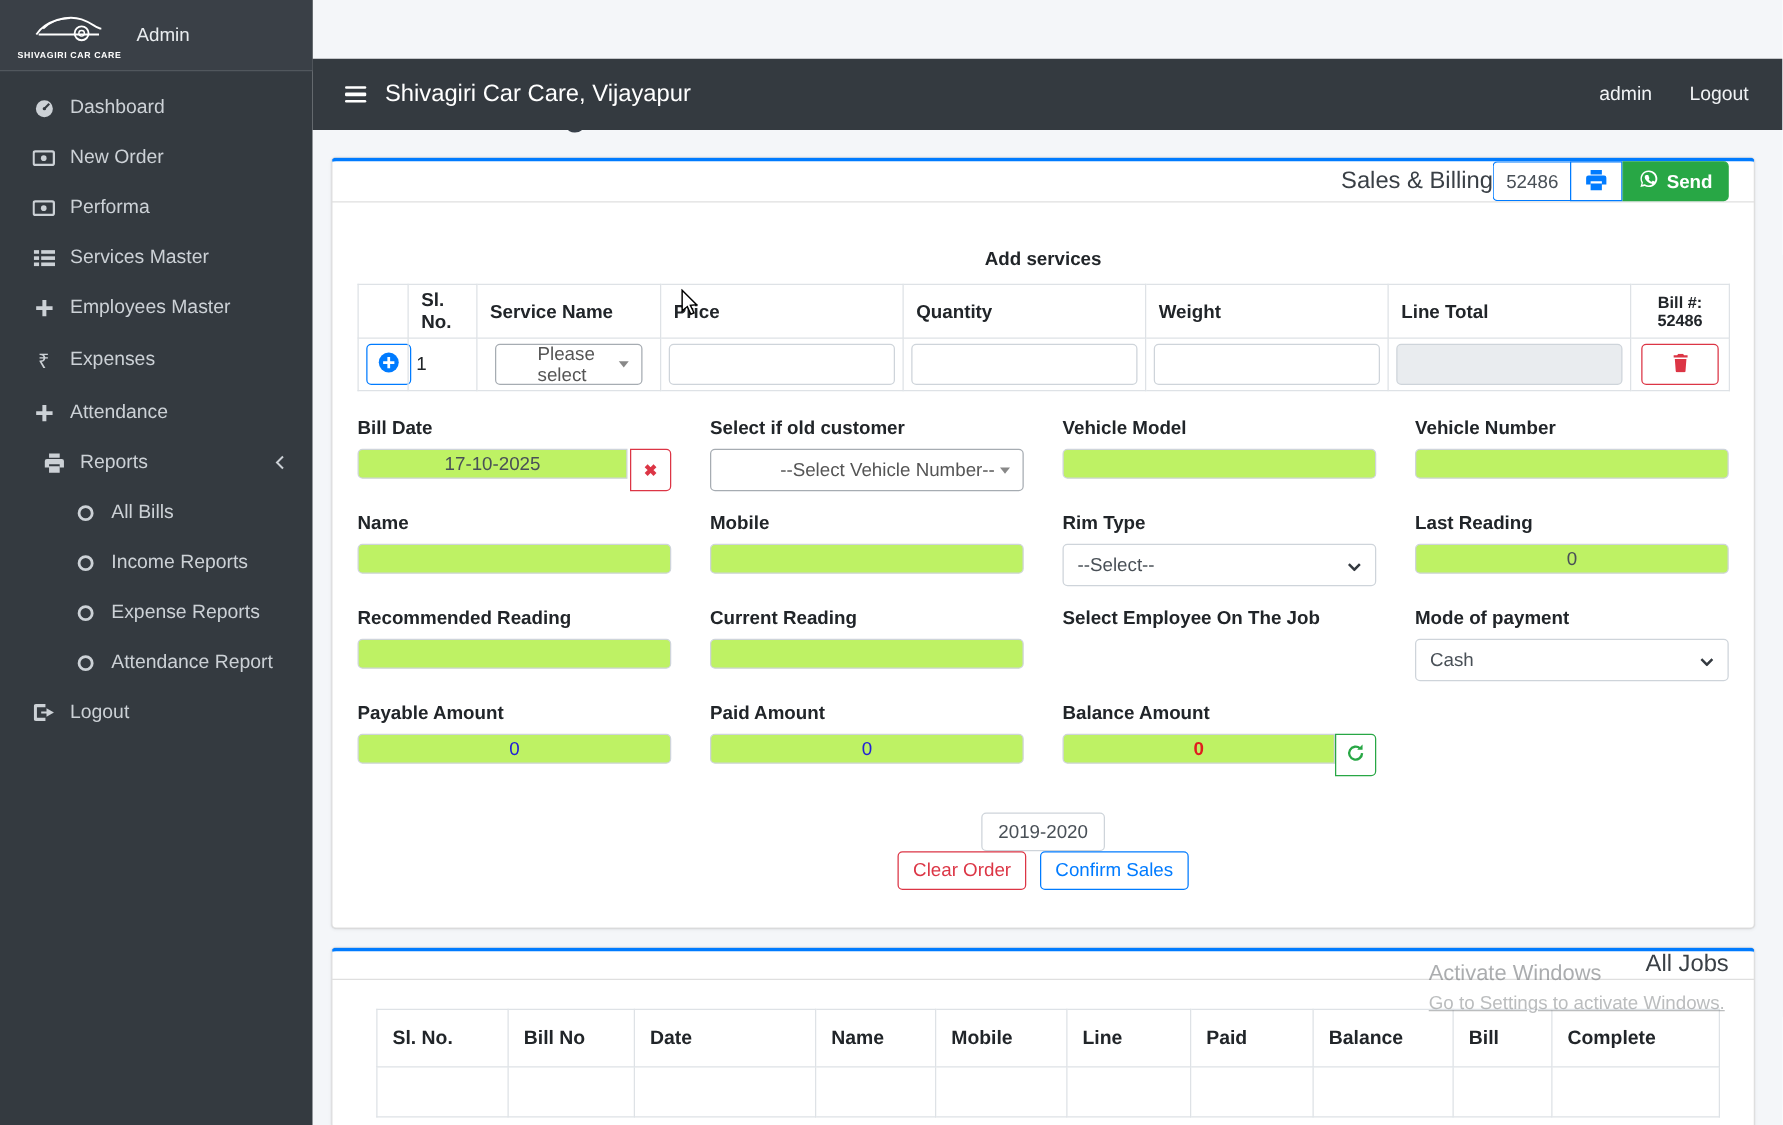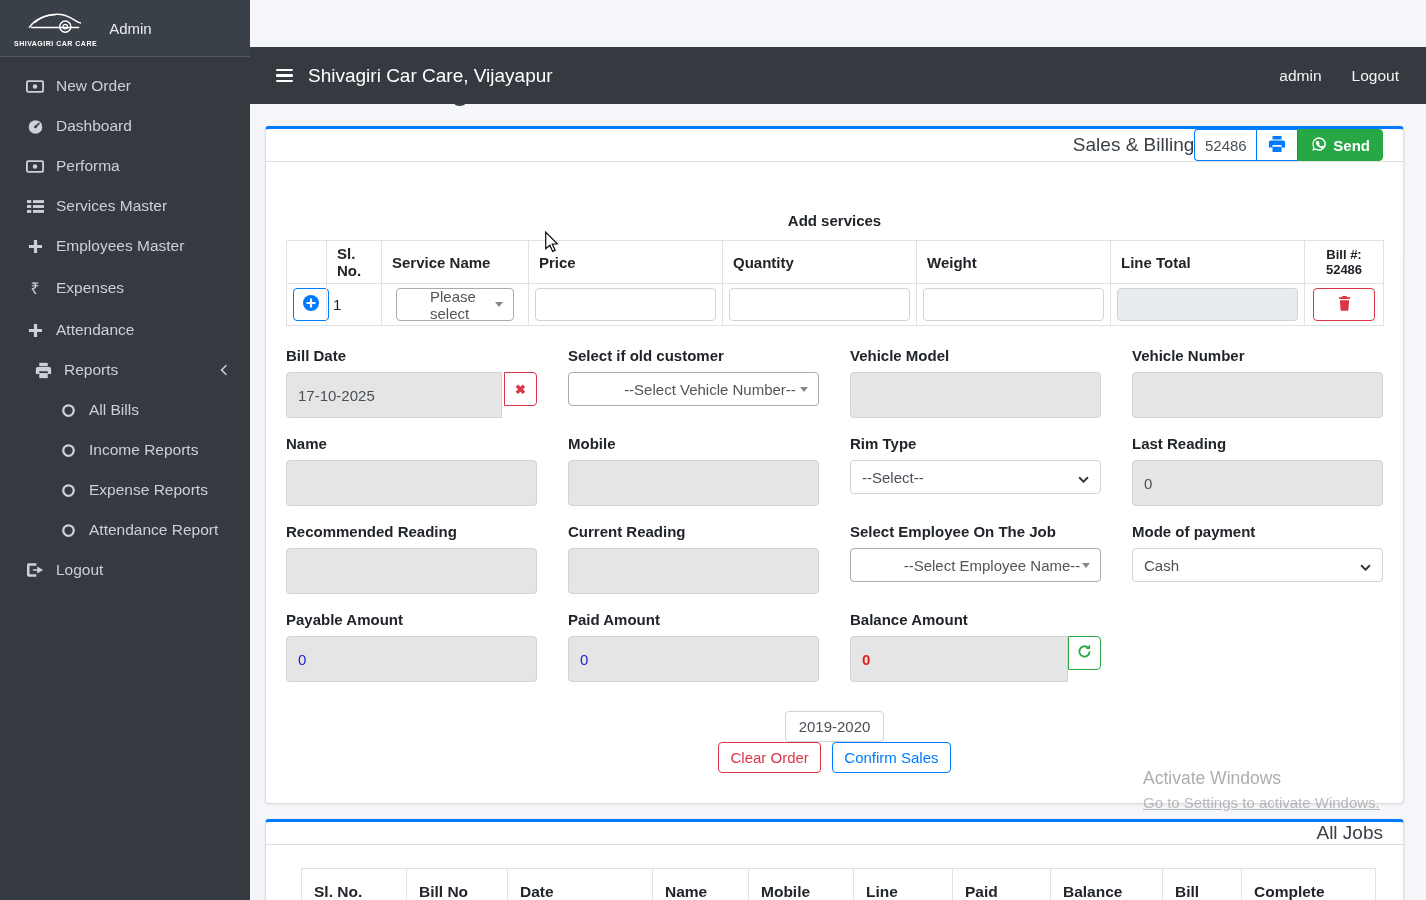--- a/index.html
+++ b/index.html
@@ -42,41 +42,41 @@
   .card-sales { margin-top:19px; }
   .card-header { display:flex; align-items:center; justify-content:flex-end; padding:0 20px; border-bottom:1px solid rgba(0,0,0,0.125); }
   .card-title { font-size:19px; color:#3a4046; }
 
   .bill-group { display:flex; height:32px; }
   .bill-input { width:62px; border:1px solid #007bff; border-right:none; border-radius:4px 0 0 4px; text-align:center; font-size:15px; color:#495057; outline:none; }
   .print-btn { width:42px; background:#fff; border:1px solid #007bff; display:flex; align-items:center; justify-content:center; }
   .send-btn { background:#28a745; border:1px solid #28a745; color:#fff; border-radius:0 4px 4px 0; display:flex; align-items:center; gap:6px; padding:0 12px; font-size:15px; font-weight:600; }
 
   .card-body { padding:20px 20px 30px; }
-  .add-services { text-align:center; font-weight:700; font-size:15px; margin:30px 0 11px; }
+  .add-services { text-align:center; font-weight:700; font-size:15px; margin:17px 0 11px; }
 
   table.services { width:100%; border-collapse:collapse; table-layout:fixed; }
   table.services th, table.services td { border:1px solid #dee2e6; }
   table.services th { padding:4px 10px; font-size:15px; font-weight:700; text-align:left; height:30px; }
   table.services th.bill-col { font-size:13px; text-align:center; padding:4px 2px; }
   table.services td { padding:4px 6px; height:42px; }
   .cell-input { width:100%; height:33px; border:1px solid #ced4da; border-radius:4px; padding:0 10px; font-size:15px; color:#495057; outline:none; background:#fff; }
   .cell-input.disabled { background:#e9ecef; }
   .slno { font-size:15px; padding-left:6px; }
   .add-row-btn { width:36px; height:33px; background:#fff; border:1px solid #007bff; border-radius:4px; display:flex; align-items:center; justify-content:center; margin:0 auto; }
   .trash-btn { width:62px; height:33px; background:#fff; border:1px solid #dc3545; border-radius:4px; display:flex; align-items:center; justify-content:center; margin:0 auto; }
 
   .s2 { height:34px; border:1px solid #a6acb2; border-radius:4px; display:flex; align-items:center; justify-content:center; position:relative; font-size:15px; color:#555; background:#fff; cursor:pointer;padding-left:33px; }
   .s2 .caret { position:absolute; right:10px; width:0; height:0; border-left:4.5px solid transparent; border-right:4.5px solid transparent; border-top:5.5px solid #888; }
   .s2.in-cell { margin:0 8px; height:33px; }
 
   .form-grid { display:grid; grid-template-columns:repeat(4,1fr); column-gap:31px; margin-top:21px; }
   .field { margin-bottom:17px; }
   .field > label { display:block; font-weight:700; font-size:15px; margin-bottom:8px; }
-  .text-input { width:100%; height:46px; border:1px solid #ced4da; border-radius:4px; padding:0 11px; font-size:15px; color:#495057; background:#e5e5e5; outline:none; }
+  .text-input { width:100%; height:24px; border:1px solid #ced4da; border-radius:4px; padding:0 11px; font-size:15px; color:#495057; background:#bef264; outline:none;text-align:center; }
   .input-group { display:flex; }
   .input-group .text-input { border-radius:4px 0 0 4px; flex:1; min-width:0; }
   .x-btn { width:33px; height:34px; background:#fff; border:1px solid #dc3545; border-radius:0 4px 4px 0; color:#dc3545; font-weight:700; font-size:13px; display:flex; align-items:center; justify-content:center; margin-left:2px; }
   .refresh-btn { width:33px; height:34px; background:#fff; border:1px solid #28a745; border-radius:0 4px 4px 0; display:flex; align-items:center; justify-content:center; }
   .nselect { height:34px; border:1px solid #ced4da; border-radius:4px; display:flex; align-items:center; justify-content:space-between; padding:0 11px; font-size:15px; color:#495057; background:#fff; cursor:pointer;gap:36px; }
   .blue-val { color:#2222d6; }
   .red-val { color:#e01e1e; font-weight:700; }
 
   .card-footer-row { display:flex; justify-content:space-between; align-items:center; margin-top:12px;flex-direction:column; }
   .year-btn { border:1px solid #ced4da; background:#fff; border-radius:4px; padding:6px 13px; font-size:15px; color:#495057; }
@@ -112,36 +112,36 @@
         </svg>
       </span>
       <span class="logo-caption">SHIVAGIRI CAR CARE</span>
     </span>
     <span class="brand-admin">Admin</span>
   </div>
 
   <div class="menu">
     <div class="menu-item">
       <span class="mi">
-        <svg width="18" height="13" viewBox="0 0 20 14">
-            <rect x="1" y="1" width="18" height="12" rx="1.5" fill="none" stroke="currentColor" stroke-width="2"></rect>
-            <circle cx="10" cy="7" r="2.5" fill="currentColor"></circle>
-          </svg>
-      </span>
-      <span>New Order</span>
-    </div>
-    <div class="menu-item">
-      <span class="mi">
         <svg width="17" height="17" viewBox="0 0 20 20">
             <circle cx="10" cy="10.5" r="8" fill="currentColor"></circle>
             <line x1="10" y1="10.5" x2="14.6" y2="5.9" stroke="#343a40" stroke-width="2"></line>
             <circle cx="10" cy="10.5" r="1.6" fill="#343a40"></circle>
           </svg>
       </span>
       <span>Dashboard</span>
+    </div>
+    <div class="menu-item">
+      <span class="mi">
+        <svg width="18" height="13" viewBox="0 0 20 14">
+            <rect x="1" y="1" width="18" height="12" rx="1.5" fill="none" stroke="currentColor" stroke-width="2"></rect>
+            <circle cx="10" cy="7" r="2.5" fill="currentColor"></circle>
+          </svg>
+      </span>
+      <span>New Order</span>
     </div>
     <div class="menu-item">
       <span class="mi">
         <svg width="18" height="13" viewBox="0 0 20 14">
             <rect x="1" y="1" width="18" height="12" rx="1.5" fill="none" stroke="currentColor" stroke-width="2"></rect>
             <circle cx="10" cy="7" r="2.5" fill="currentColor"></circle>
           </svg>
       </span>
       <span>Performa</span>
     </div>
@@ -394,24 +394,20 @@
         <div class="field">
           <label>Recommended Reading</label>
           <input class="text-input" value="" style="">
         </div>
         <div class="field">
           <label>Current Reading</label>
           <input class="text-input" value="" style="">
         </div>
         <div class="field">
           <label>Select Employee On The Job</label>
-          <div class="s2">
-            <span>--Select Employee Name--</span>
-            <span class="caret"></span>
-          </div>
         </div>
         <div class="field">
           <label>Mode of payment</label>
           <div class="nselect">
             <span>Cash</span>
             <span>
               <svg width="11" height="7" viewBox="0 0 10 6" fill="none" stroke="#343a40" stroke-width="1.8">
                   <path d="M1 1l4 4 4-4"></path>
                 </svg>
             </span>

